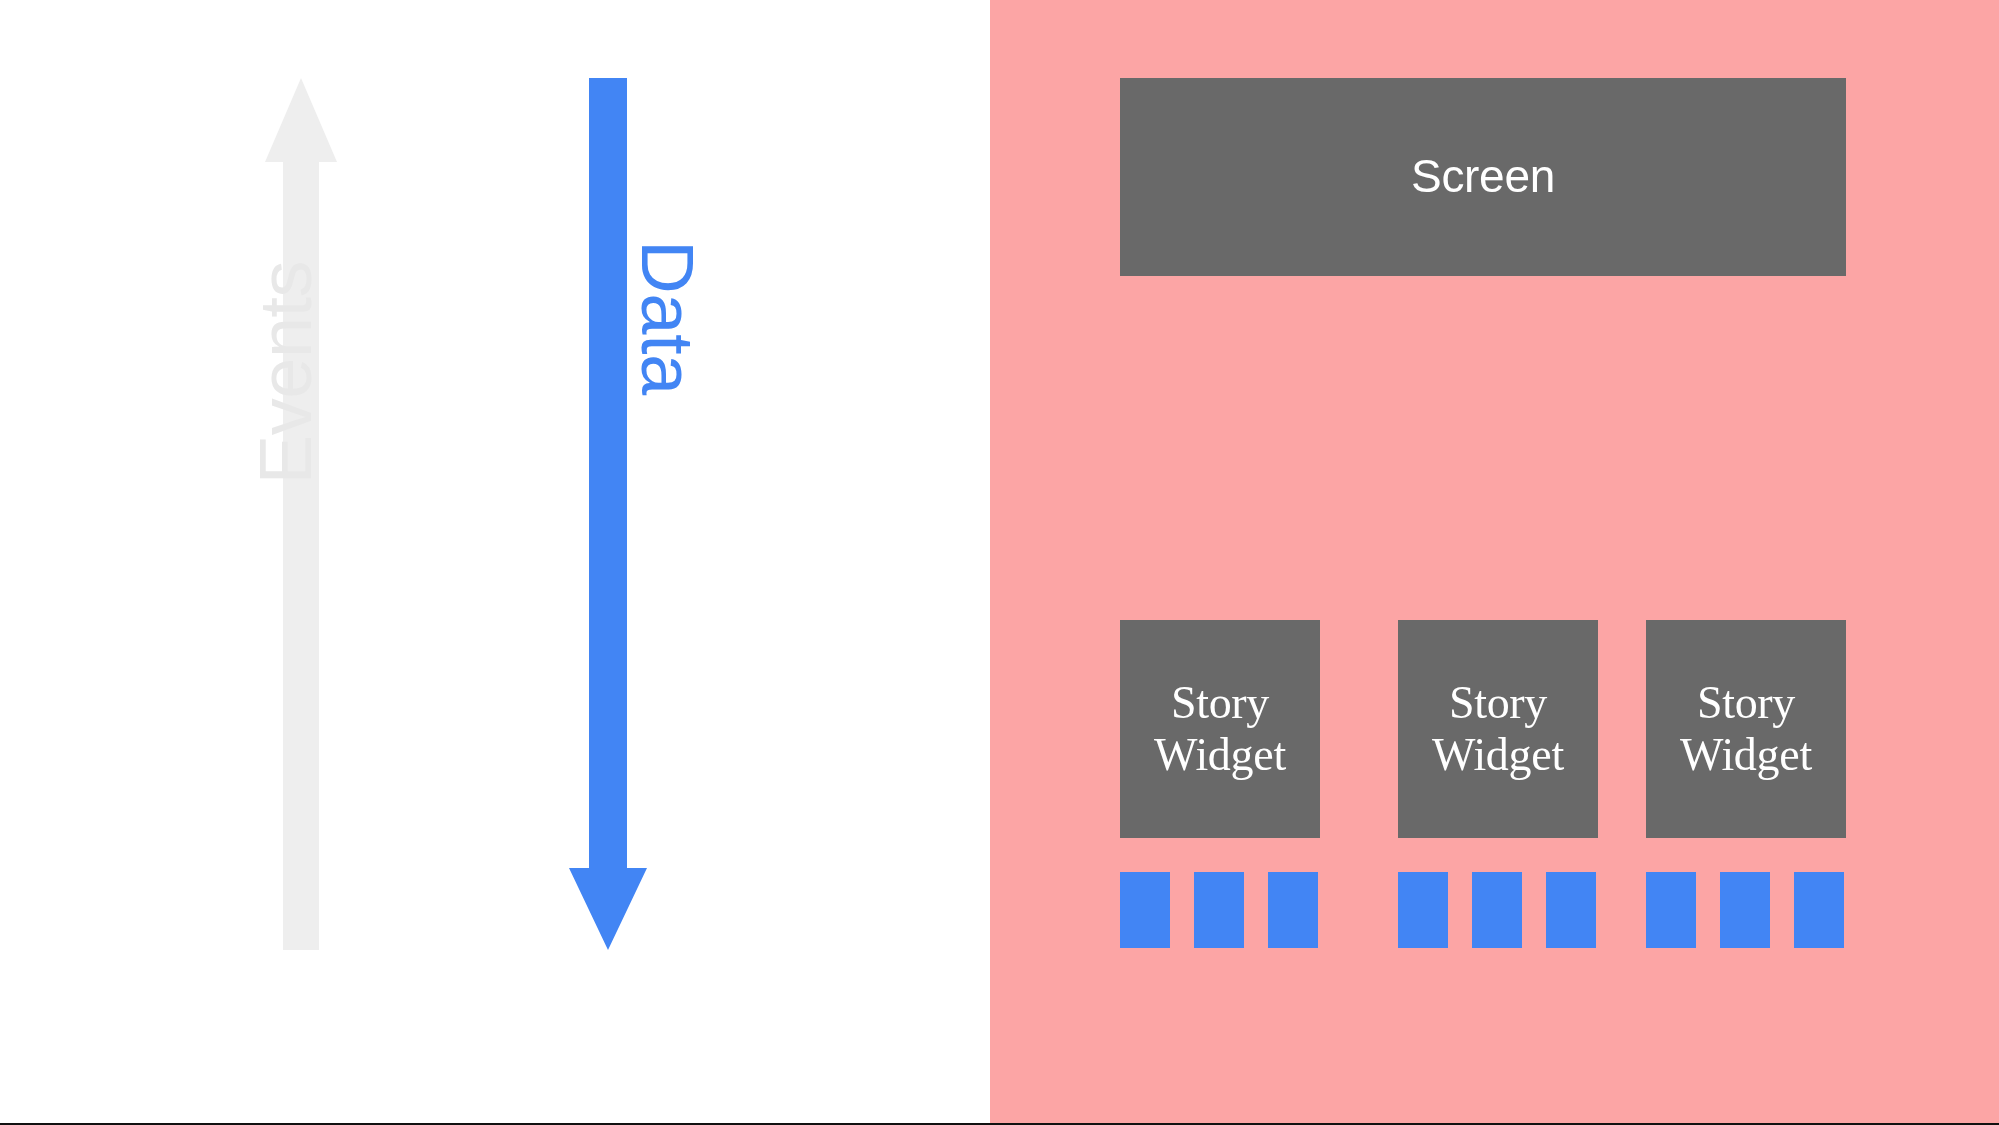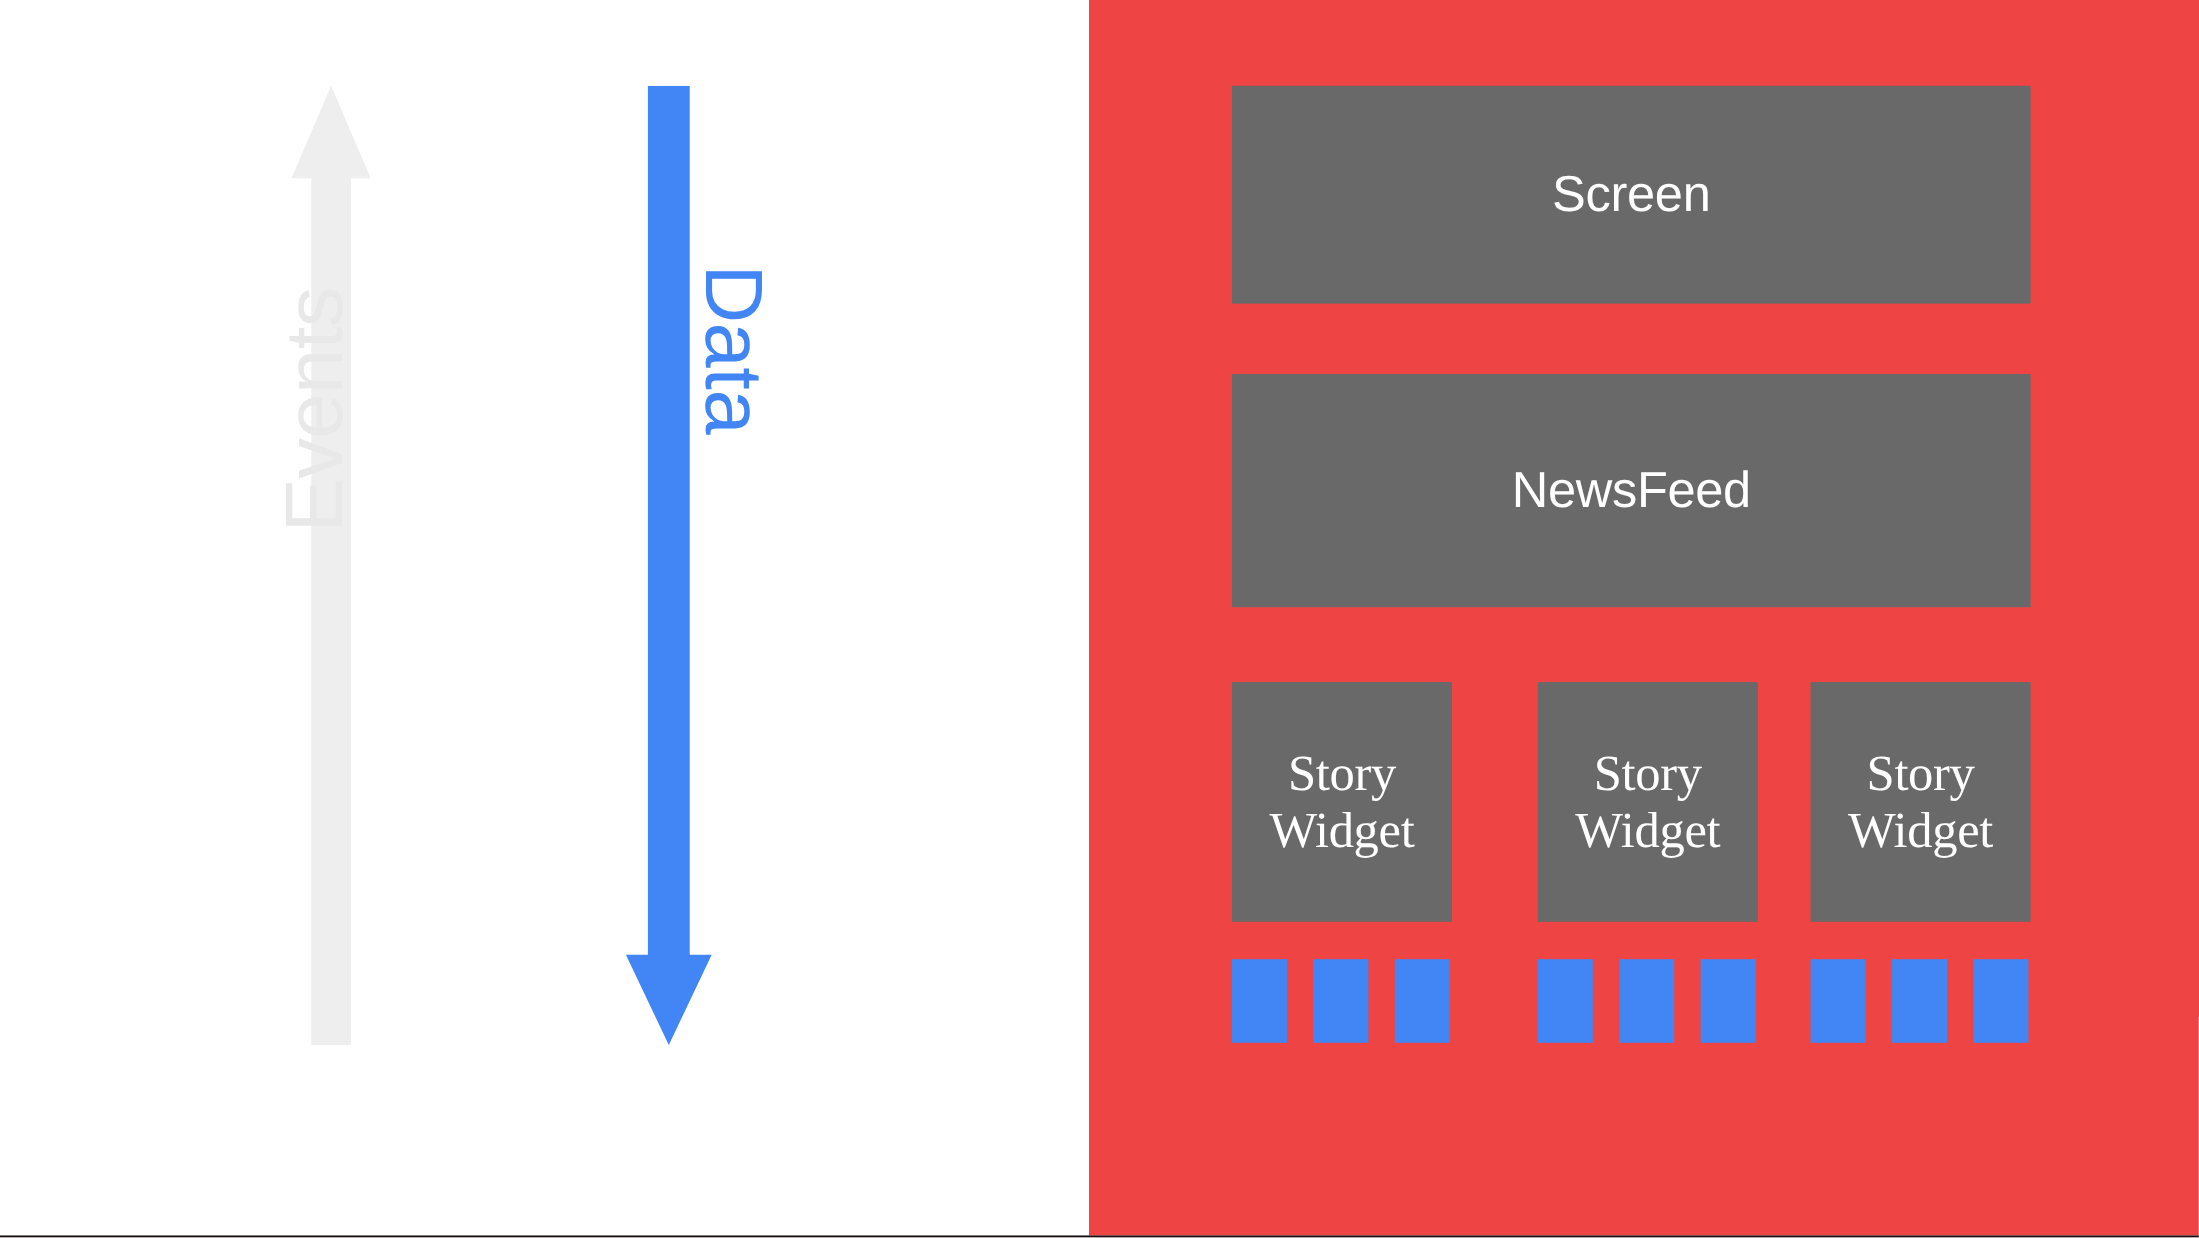--- a/index.html
+++ b/index.html
@@ -70,21 +70,21 @@
     color: #4285f4;
     letter-spacing: -0.5px;
     white-space: nowrap;
   }
 
   
   #right-pane {
     position: absolute;
     left: 990px; top: 0;
     width: 1009px; height: 1125px;
-    background: #ef4444;
+    background: #fca5a5;
   }
 
   .box {
     position: absolute;
     background: #696969;
     color: #ffffff;
     display: flex;
     align-items: center;
     justify-content: center;
     text-align: center;
@@ -137,21 +137,20 @@
     <svg class="arrow-down-svg" viewBox="0 0 78 872" preserveAspectRatio="none" aria-hidden="true">
       <polygon points="20,0 58,0 58,790 78,790 39,872 0,790 20,790" fill="#4285f4"></polygon>
     </svg>
     <div class="label-data">Data</div>
   </div>
 
   <div id="right-pane">
 
     <div class="box box-screen">Screen</div>
 
-    <div class="box box-newsfeed">NewsFeed</div>
 
     <div class="box box-story story-1">
       <span>
         <span>Story</span><br>
         <span>Widget</span>
       </span>
     </div>
 
     <div class="box box-story story-2">
       <span>

